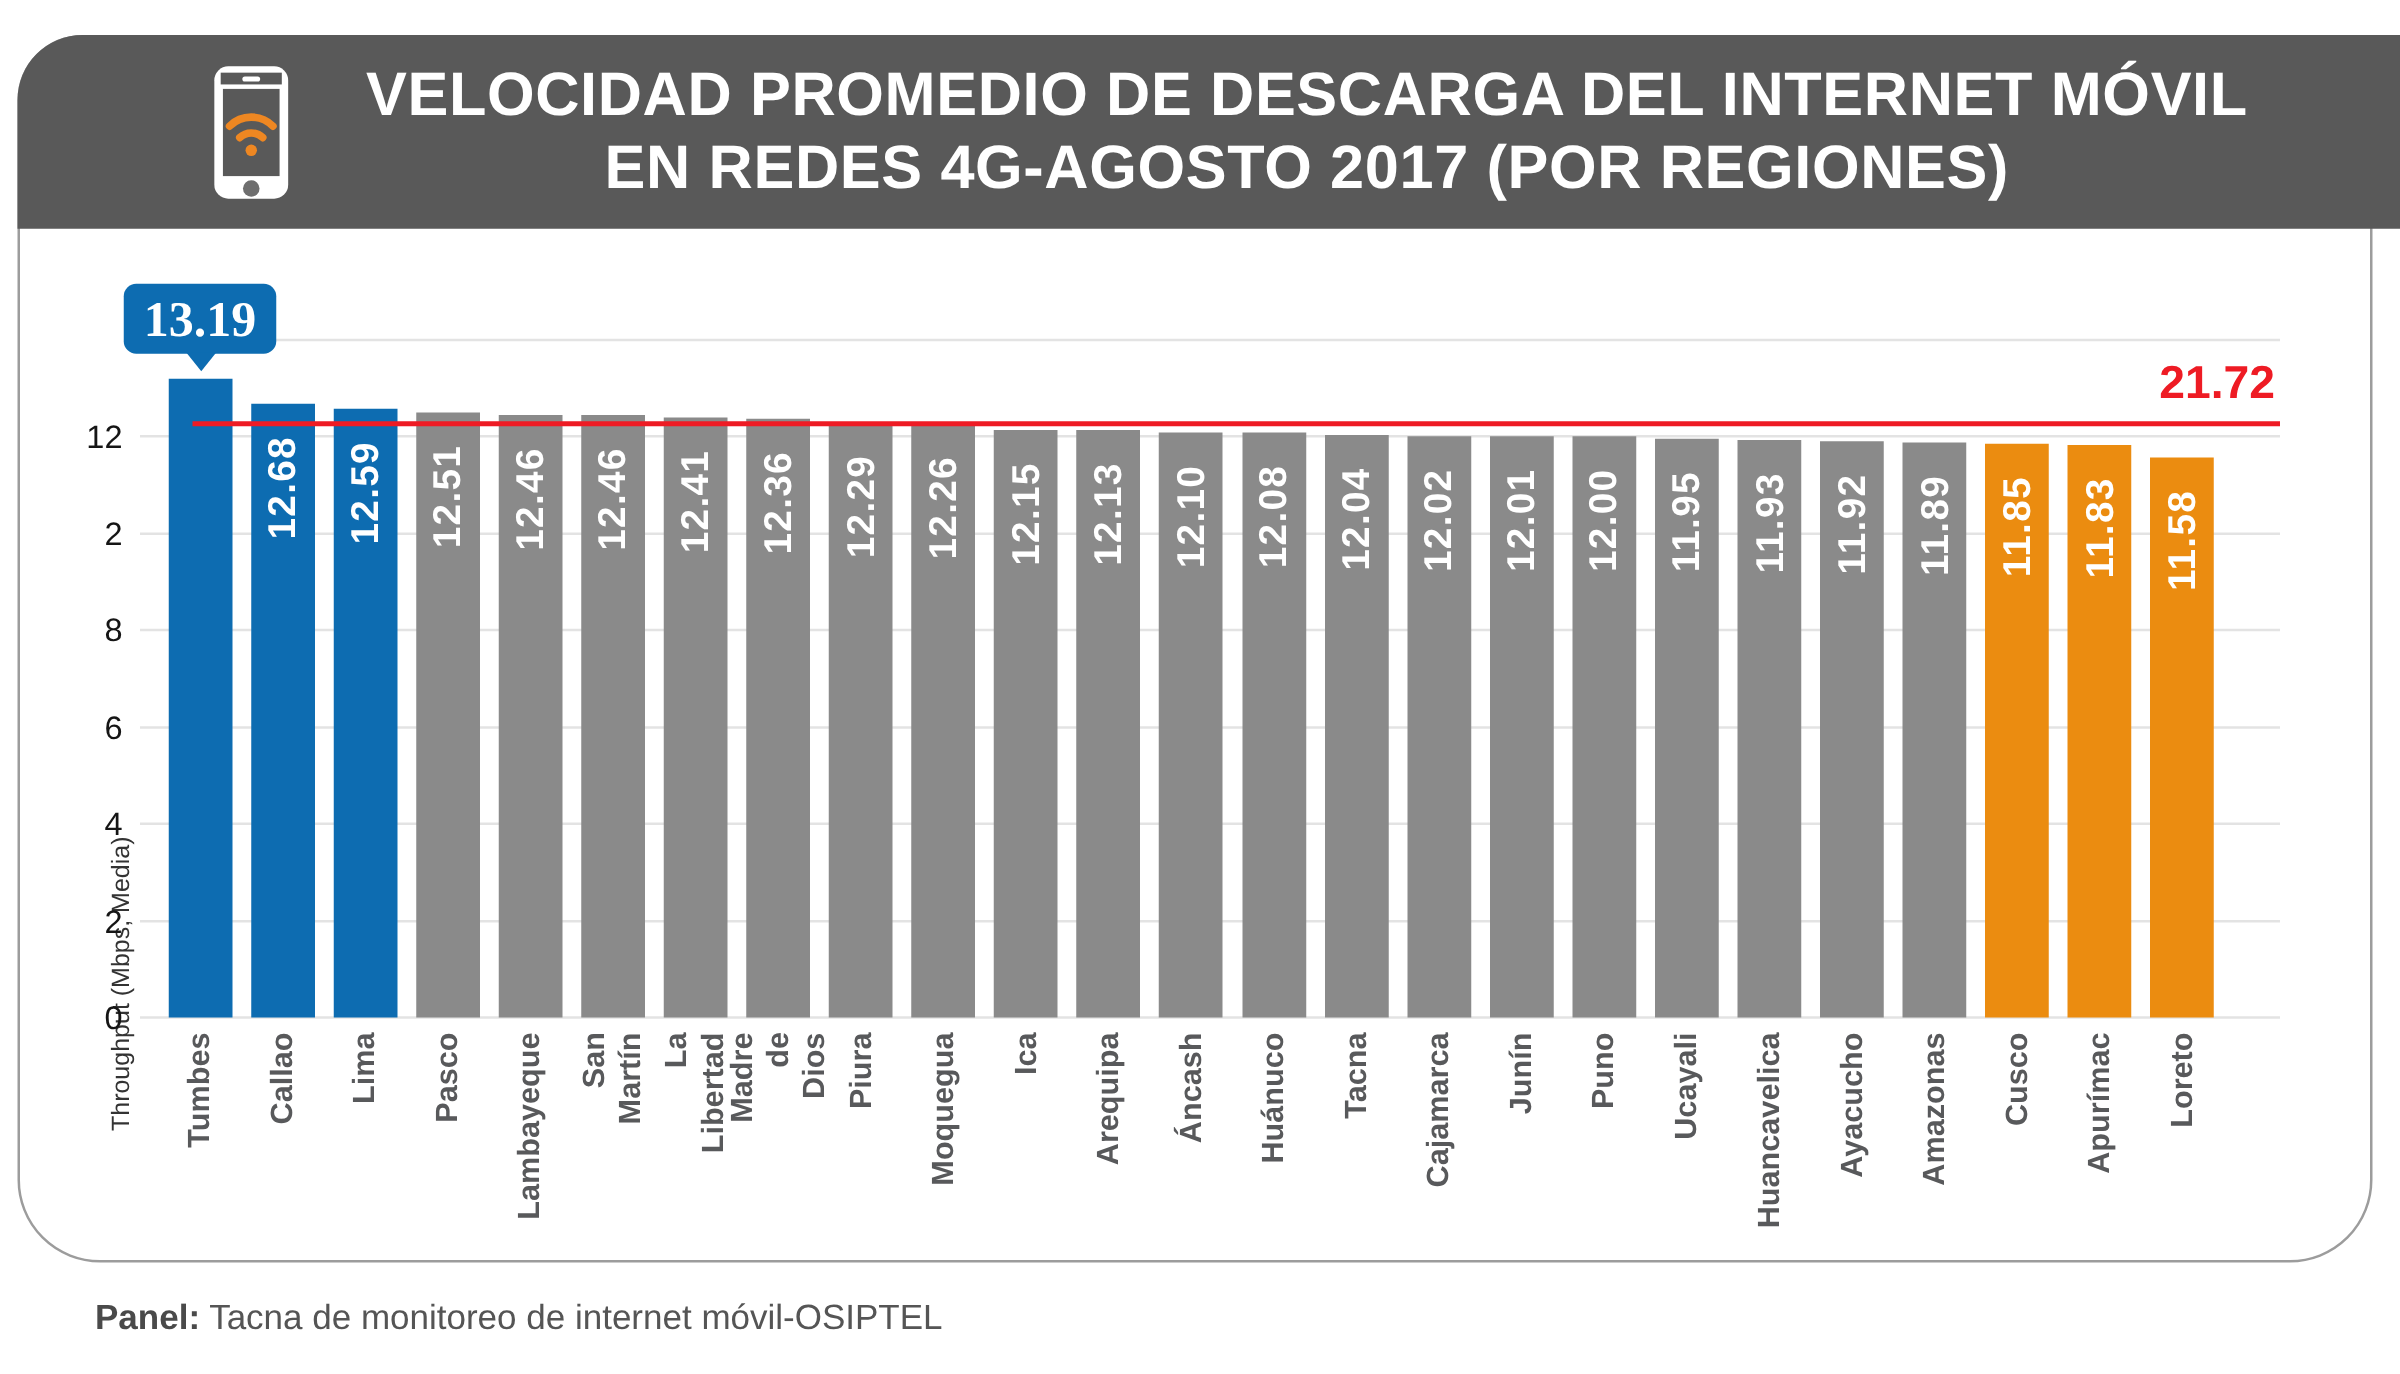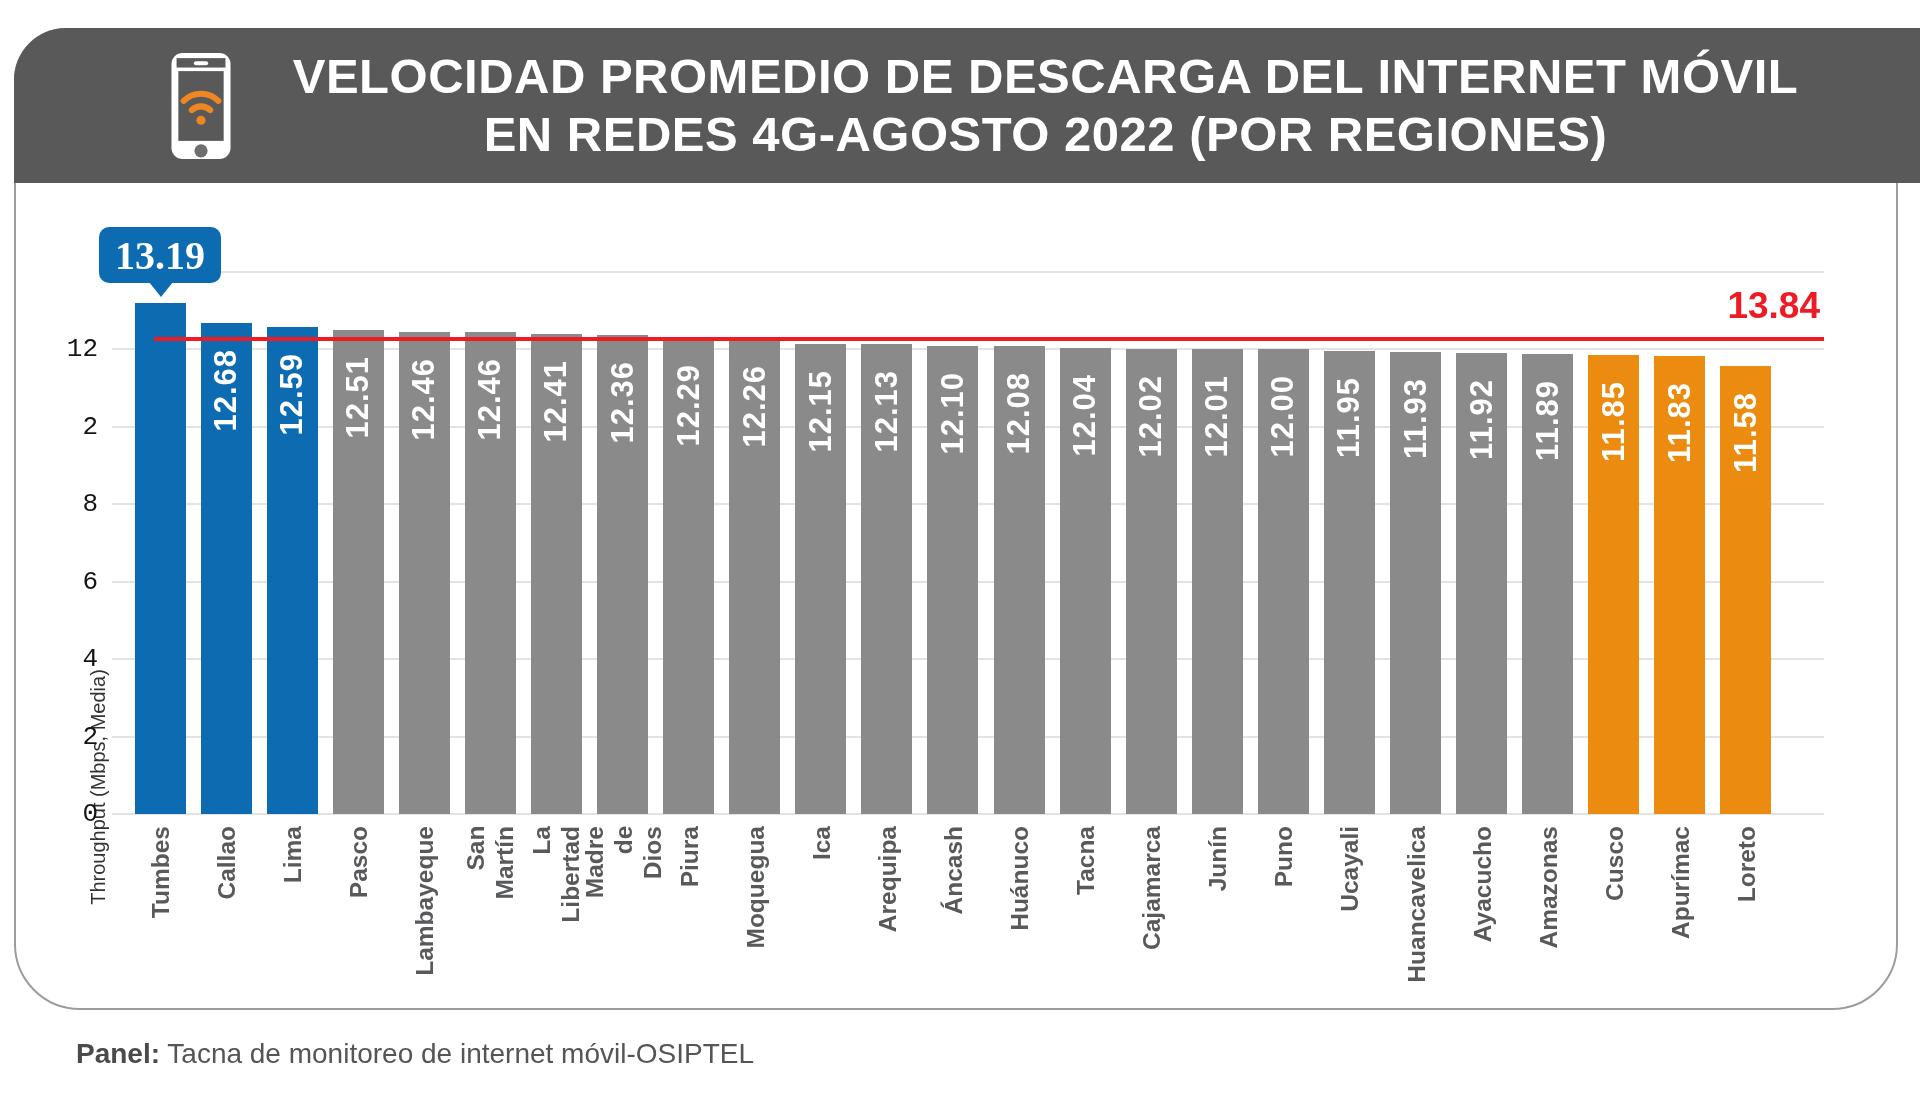--- a/index.html
+++ b/index.html
@@ -6,21 +6,21 @@
     font-family:"Liberation Sans", sans-serif; overflow:hidden;}
   .card{position:absolute;left:14px;top:28px;width:1884px;height:982px;
     border:2.5px solid #9C9C9C;border-radius:52px 0 66px 66px;background:#fff;box-sizing:border-box;}
   .band{position:absolute;left:-2.5px;top:-2.5px;width:1884px;height:155px;background:#595959;
     border-radius:52px 0 0 0;display:flex;align-items:center;justify-content:center;gap:60px;padding-left:28px;}
   .band .titles{text-align:center;color:#fff;font-weight:bold;font-size:49px;line-height:58px;letter-spacing:.5px;}
   .phone{flex:0 0 auto;margin-top:2px;}
   
   .plot{position:absolute;left:96px;top:242px;width:1712px;height:542px;}
   .grid{position:absolute;left:0;right:0;height:2px;background:#E3E3E3;}
-  .ytick{position:absolute;left:-88px;width:74px;text-align:right;font-size:26px;color:#151515;font-family:Liberation Mono, monospace;}
+  .ytick{position:absolute;left:-88px;width:74px;text-align:right;font-size:26px;color:#151515;}
   .bar{position:absolute;width:51px;}
   .vlabel{position:absolute;writing-mode:vertical-rl;transform:translateX(-50%) rotate(180deg);
     color:#fff;font-weight:bold;font-size:31px;letter-spacing:1px;white-space:nowrap;z-index:3;}
   .xlabel{position:absolute;writing-mode:vertical-rl;transform:translateX(-50%) rotate(180deg);
     color:#58595B;font-weight:bold;font-size:24.5px;white-space:pre-line;text-align:end;line-height:29px;}
   .ref-line{position:absolute;left:42px;right:0;top:65px;height:4px;background:#EE1B24;z-index:5;}
   .ref-label{position:absolute;top:13px;right:4px;color:#EE1B24;font-weight:bold;font-size:37px;z-index:5;}
   .ylab{position:absolute;left:-14px;top:515px;transform:translate(-50%,-50%) rotate(-90deg);
     font-size:20px;color:#333;white-space:nowrap;}
   
@@ -45,28 +45,28 @@
       <rect x="7" y="18" width="48" height="72" fill="none" stroke="#ffffff" stroke-width="3.5"></rect>
       <circle cx="31" cy="98" r="6.5" fill="#6E6E6E"></circle>
       <g stroke="#EE8722" stroke-width="6" fill="none" stroke-linecap="round">
         <path d="M14,49 A24,24 0 0 1 48,49"></path>
         <path d="M22,58 A13,13 0 0 1 40,58"></path>
       </g>
       <circle cx="31" cy="68" r="4.5" fill="#EE8722"></circle>
     </svg>
     <div class="titles">
       <div>VELOCIDAD PROMEDIO DE DESCARGA DEL INTERNET MÓVIL</div>
-      <div>EN REDES 4G-AGOSTO 2022 (POR REGIONES)</div>
+      <div>EN REDES 4G-AGOSTO 2017 (POR REGIONES)</div>
     </div>
   </div>
 
   <div class="plot" id="plot">
     <div class="ylab">Throughput (Mbps, Media)</div>
     <div class="ref-line" style="top: 64.9757px; background: rgb(238, 27, 36);"></div>
-    <div class="ref-label" style="color: rgb(238, 27, 36);">13.84</div>
+    <div class="ref-label" style="color: rgb(238, 27, 36);">21.72</div>
   <div class="grid" style="top: 541px; background: rgb(227, 227, 227);"></div>
       <div class="grid" style="top: 463.571px; background: rgb(227, 227, 227);"></div>
       <div class="grid" style="top: 386.143px; background: rgb(227, 227, 227);"></div>
       <div class="grid" style="top: 308.714px; background: rgb(227, 227, 227);"></div>
       <div class="grid" style="top: 231.286px; background: rgb(227, 227, 227);"></div>
       <div class="grid" style="top: 153.857px; background: rgb(227, 227, 227);"></div>
       <div class="grid" style="top: 76.4286px; background: rgb(227, 227, 227);"></div>
       <div class="grid" style="top: -1px; background: rgb(227, 227, 227);"></div>
       <div class="ytick" style="top: 527px; color: rgb(21, 21, 21);">0</div>
       <div class="ytick" style="top: 449.571px; color: rgb(21, 21, 21);">2</div>

